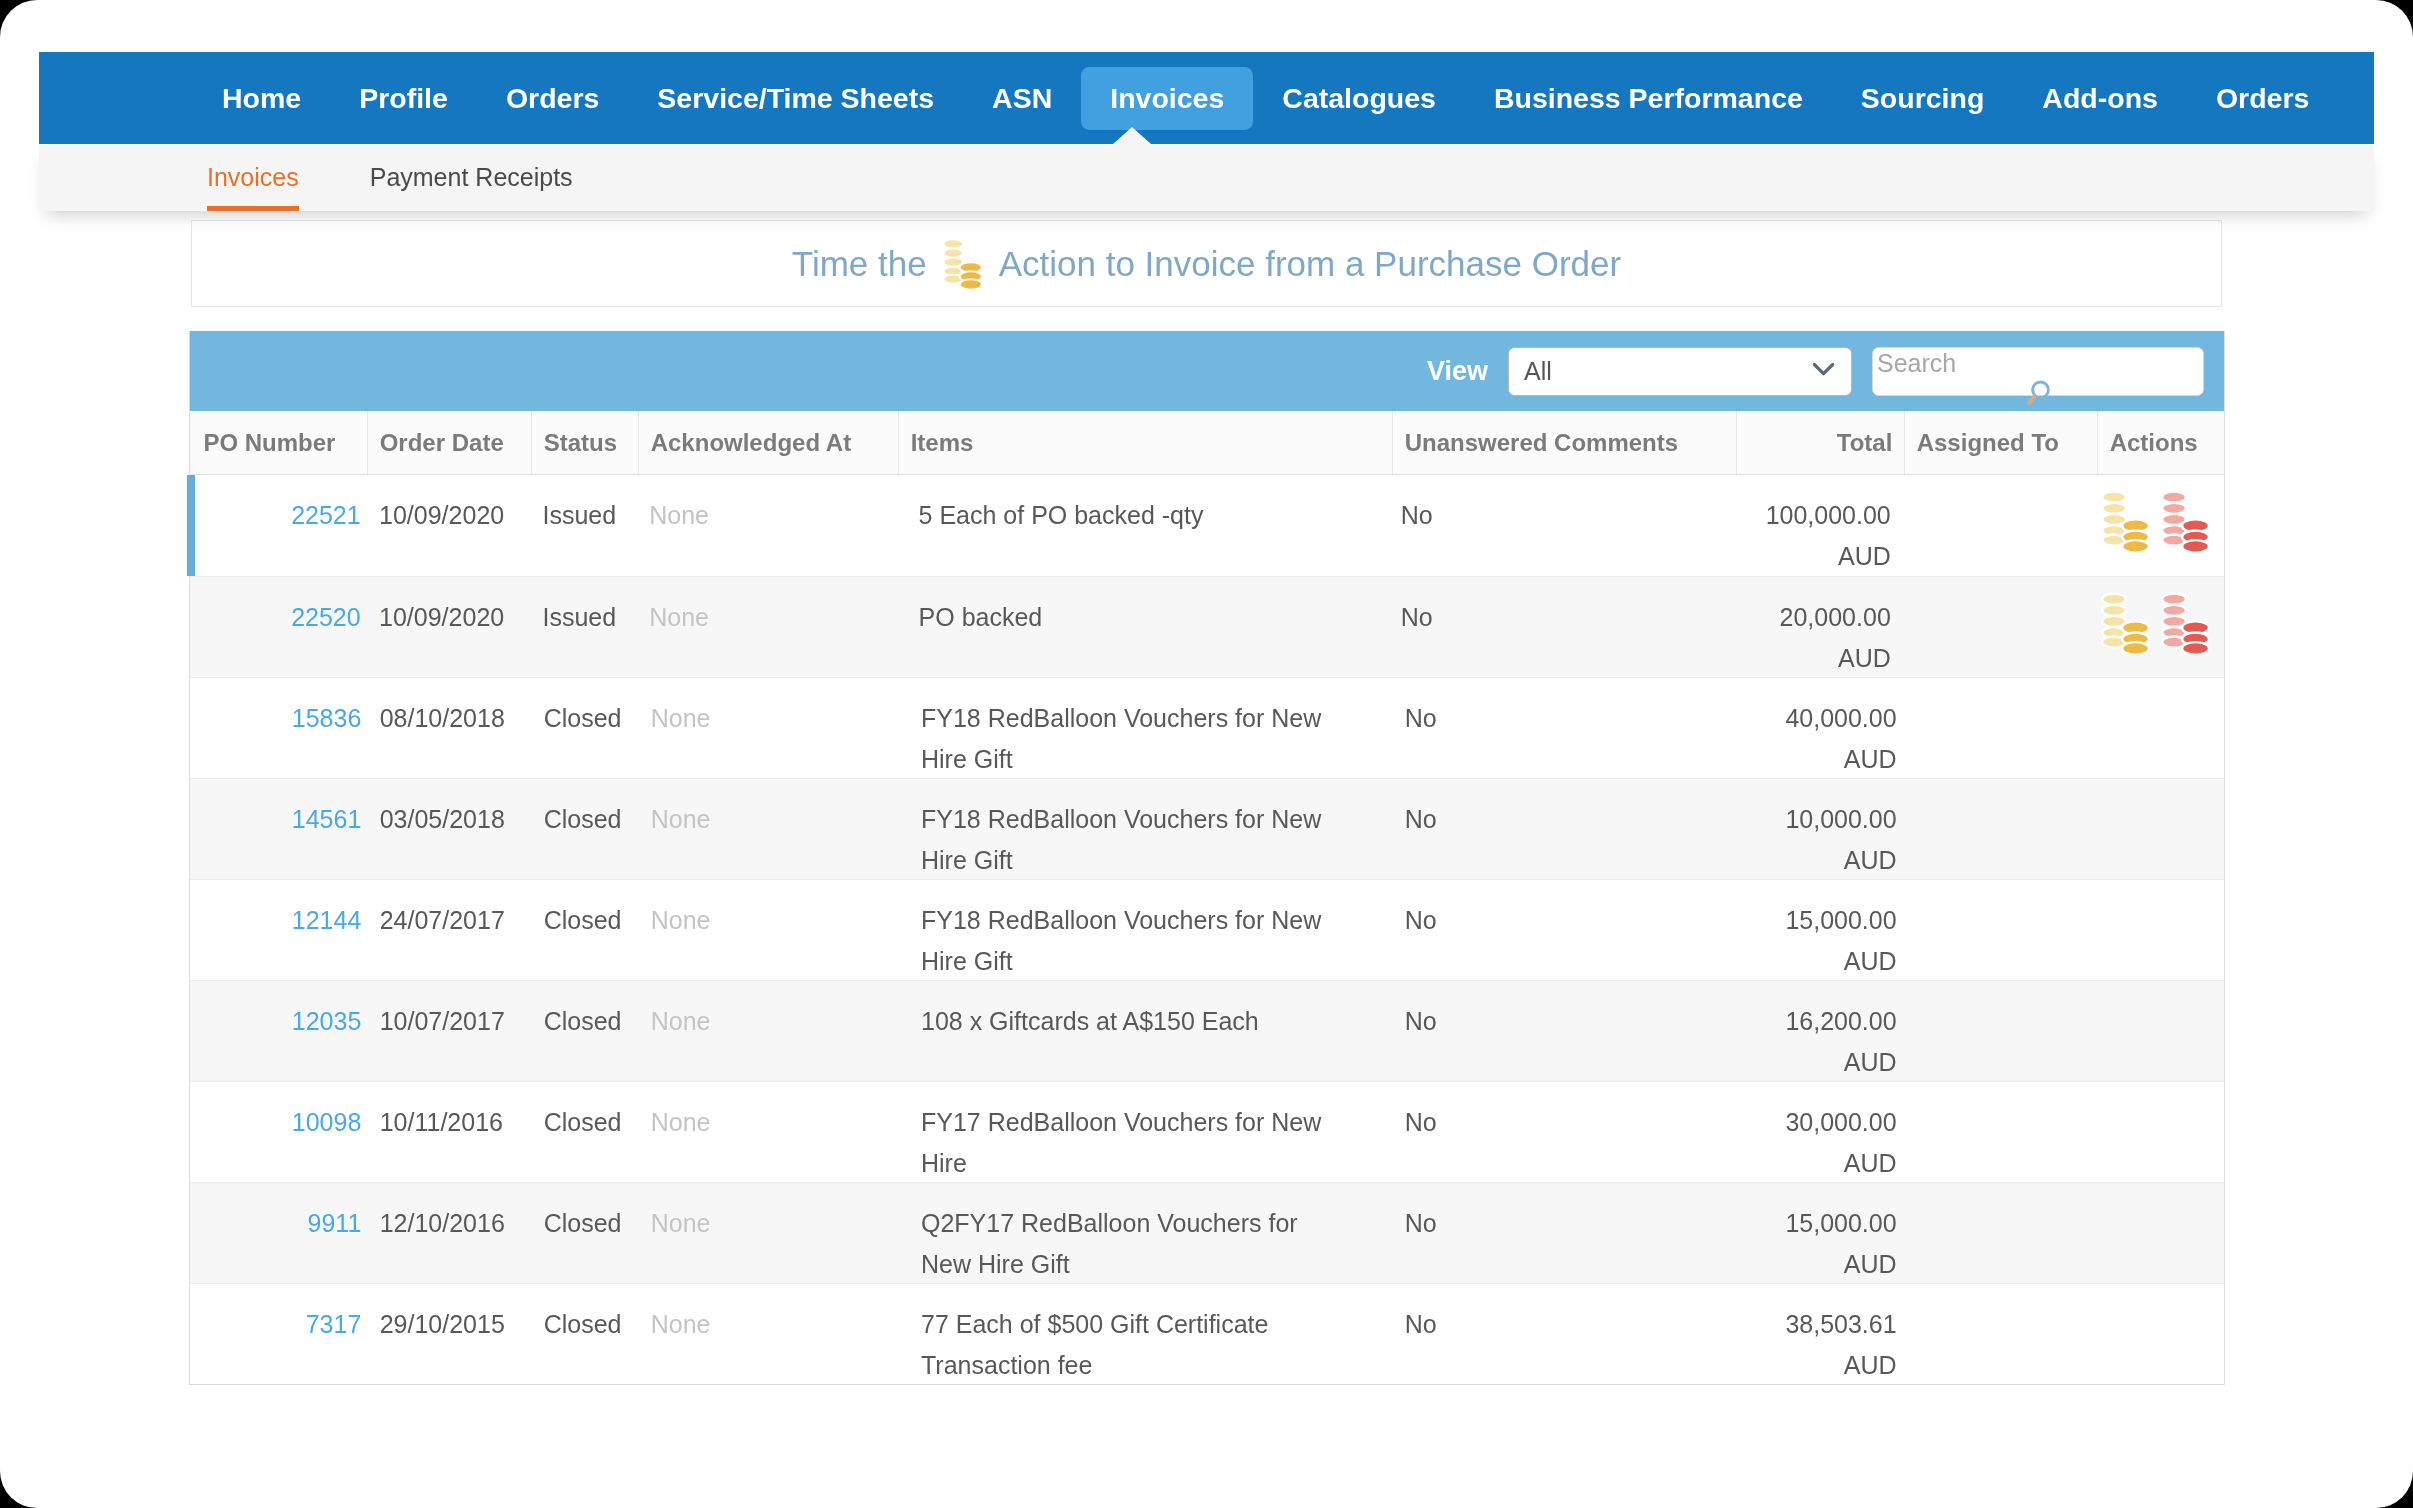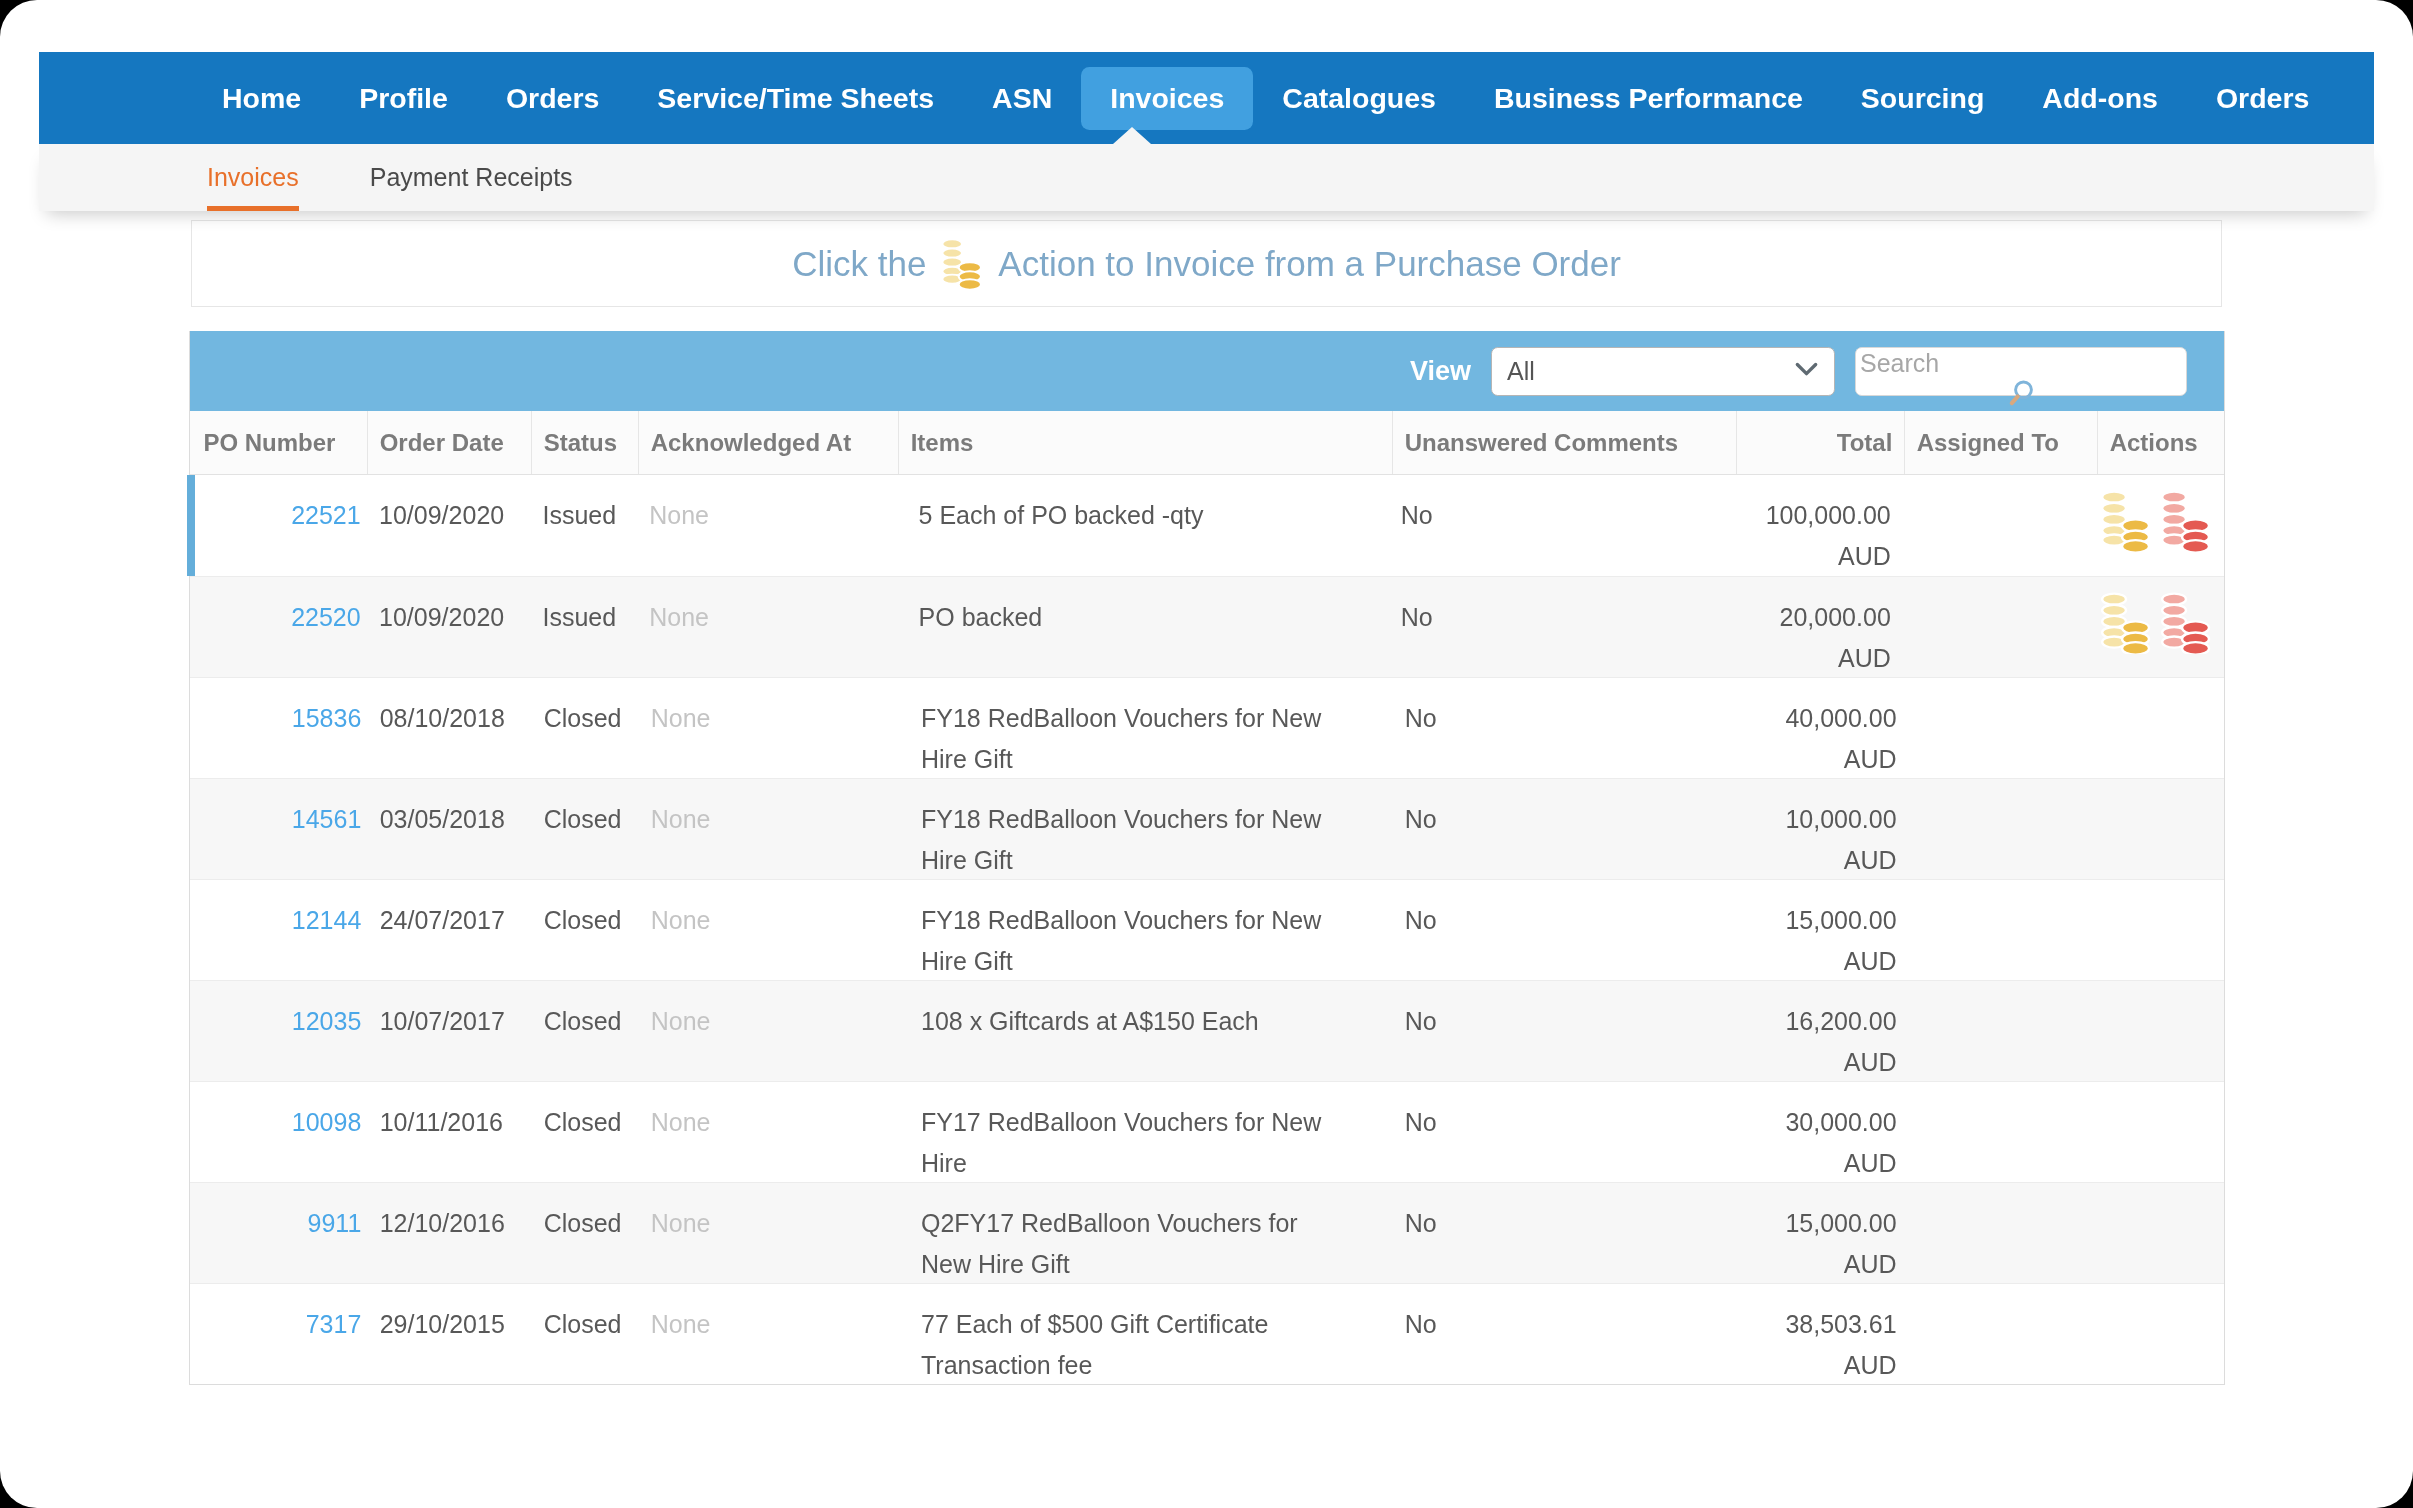--- a/index.html
+++ b/index.html
@@ -16,21 +16,21 @@
   .subnav{position:absolute;left:39px;right:39px;top:144px;height:67px;background:#f5f5f5;display:flex;align-items:center;padding-left:168px;box-sizing:border-box;box-shadow:0 10px 17px -6.7px rgba(0,0,0,0.22);z-index:2;}
   .subtab{font-size:25px;color:#4a4a4a;height:100%;display:flex;align-items:center;margin-right:71px;box-sizing:border-box;border-bottom:5px solid transparent;padding-top:5px;cursor:pointer;}
   .subtab.active{color:var(--orange);border-bottom-color:var(--orange);}
 
   
   .banner{position:absolute;left:191px;top:220px;width:2031px;height:87px;box-sizing:border-box;border:1.7px solid #e6e6e6;background:#fff;display:flex;align-items:center;justify-content:center;gap:15px;}
   .banner-text{font-size:35px;color:var(--banner-blue);}
 
   
   .table-block{position:absolute;left:189px;top:331px;width:2036px;box-sizing:border-box;border:0.8px solid #dcdcdc;border-top:none;background:#fff;}
-  .toolbar{height:80px;background:var(--toolbar-blue);display:flex;align-items:center;justify-content:flex-end;gap:20px;padding-right:37px;}
+  .toolbar{height:80px;background:var(--toolbar-blue);display:flex;align-items:center;justify-content:flex-end;gap:20px;padding-right:20px;}
   .view-label{color:#fff;font-size:27px;font-weight:bold;}
   .dropdown{width:344px;height:49px;background:#fff;border:1.7px solid #b5b5b5;border-radius:6.7px;box-sizing:border-box;display:flex;align-items:center;justify-content:space-between;padding:0 15px;cursor:pointer;}
   .dropdown-value{font-size:25px;color:#555;}
   .searchbox{width:332px;height:49px;background:#fff;border:1.7px solid #d8d8d8;border-radius:6.7px;box-sizing:border-box;display:flex;align-items:center;padding:0 11.7px;flex-direction:column;}
   .searchbox input{border:none;outline:none;flex:1;font-size:25px;color:#555;font-family:"Liberation Sans",sans-serif;background:transparent;min-width:0;}
   .searchbox input::placeholder{color:#a7a7a7;}
 
   .thead{display:flex;background:#fbfbfb;height:63px;border-bottom:0.8px solid #e2e2e2;color:#7b7b7b;font-weight:bold;font-size:24px;}
   .th{display:flex;align-items:center;padding:0 11.7px;box-sizing:border-box;border-right:0.8px solid #e6e6e6;}
   .th:last-child{border-right:none;}
@@ -75,21 +75,21 @@
       </div>
     <div class="nav-caret" id="nav-caret" style="left: 1074px;"></div>
   </div>
 
   <div class="subnav" id="subnav">
       <div class="subtab active">Invoices</div>
       <div class="subtab">Payment Receipts</div>
     </div>
 
   <div class="banner">
-    <span class="banner-text">Click the</span>
+    <span class="banner-text">Time the</span>
     <span class="banner-coins" id="banner-coins">
         <svg width="42" height="51" viewBox="0 0 64 78">
           <ellipse cx="17" cy="9" rx="15" ry="7" fill="#f6e3a8" stroke="#fff" stroke-width="3"></ellipse>
           <ellipse cx="17" cy="23" rx="15" ry="7" fill="#f6e3a8" stroke="#fff" stroke-width="3"></ellipse>
           <ellipse cx="17" cy="37" rx="15" ry="7" fill="#f6e3a8" stroke="#fff" stroke-width="3"></ellipse>
           <ellipse cx="17" cy="51" rx="15" ry="7" fill="#f6e3a8" stroke="#fff" stroke-width="3"></ellipse>
           <ellipse cx="17" cy="63" rx="15" ry="7" fill="#f6e3a8" stroke="#fff" stroke-width="3"></ellipse>
           <ellipse cx="44" cy="45" rx="17" ry="8" fill="#ecba45" stroke="#fff" stroke-width="3"></ellipse>
           <ellipse cx="44" cy="59" rx="17" ry="8" fill="#ecba45" stroke="#fff" stroke-width="3"></ellipse>
           <ellipse cx="44" cy="71" rx="17" ry="8" fill="#ecba45" stroke="#fff" stroke-width="3"></ellipse>

